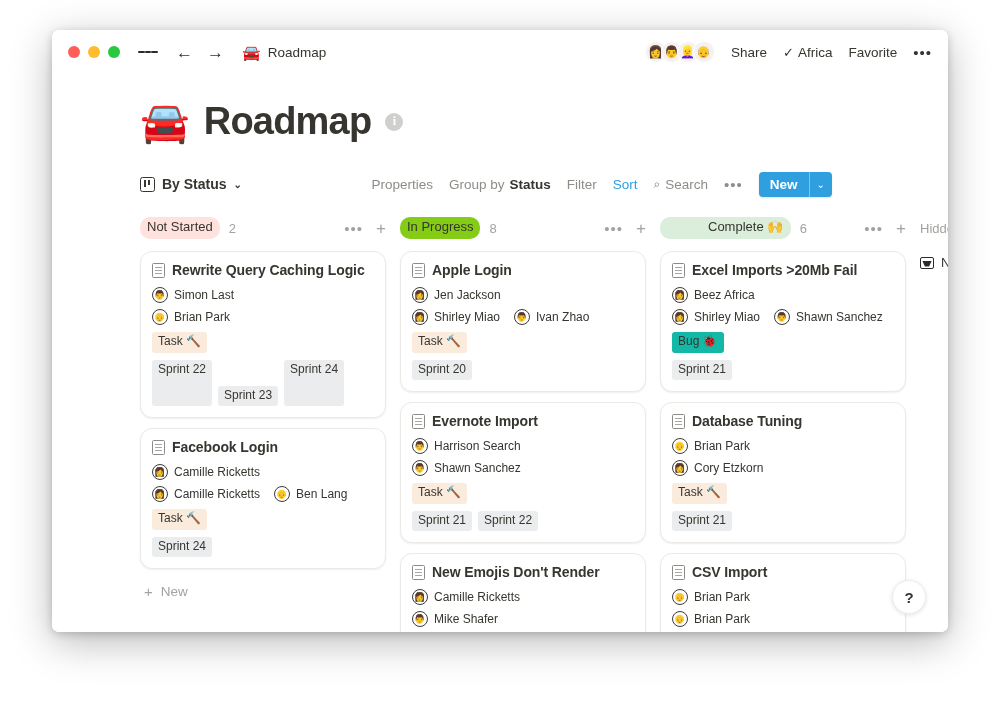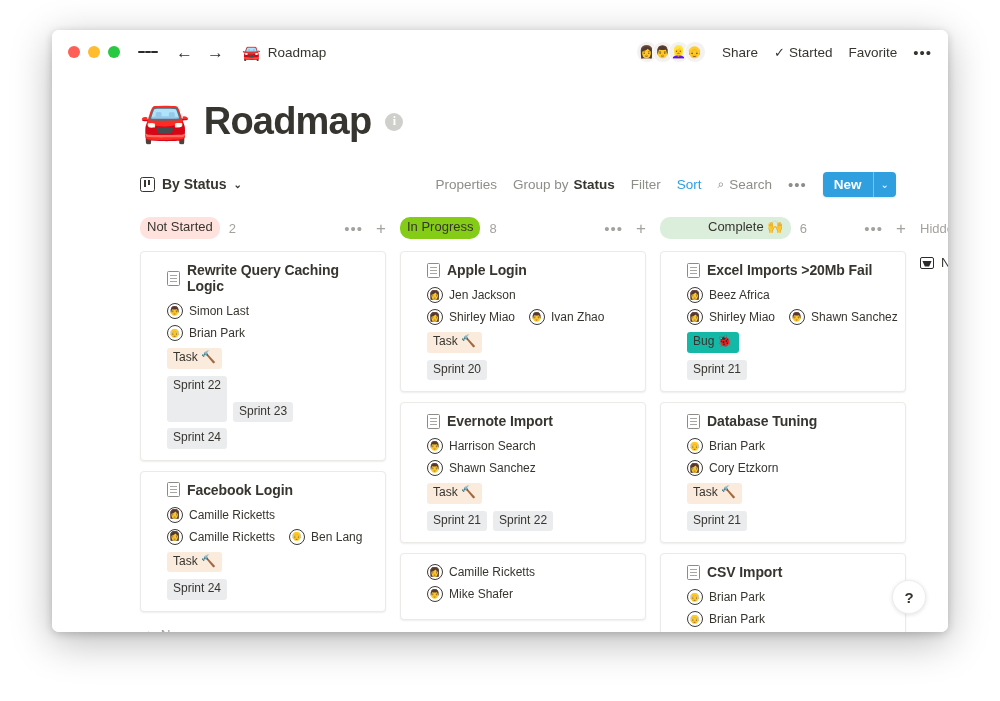--- a/index.html
+++ b/index.html
@@ -107,21 +107,21 @@
     font-size: 12px; font-weight: bold;
     display: flex; align-items: center; justify-content: center;
     font-family: "Liberation Serif", serif;
   }
 
   
   .viewbar {
     display: flex; align-items: center;
     height: 30px;
     margin-bottom: 16px;
-    padding-right: 52px;
+    padding-right: 116px;
   }
   .view-tab {
     display: flex; align-items: center; gap: 7px;
     font-size: 14px; font-weight: bold; color: #37352f;
   }
   .board-icon {
     width: 15px; height: 15px;
     border: 1.6px solid #37352f; border-radius: 2.5px;
     display: flex; align-items: center; justify-content: center;
     position: relative;
@@ -190,23 +190,23 @@
   .col-count { font-size: 13px; color: #a4a29d; margin-left: 9px; }
   .col-actions {
     margin-left: auto; display: flex; align-items: center; gap: 13px;
   }
   .col-dots { font-size: 15px; color: #a4a29d; letter-spacing: 1px; line-height: 1; }
   .col-plus { font-size: 17px; color: #a4a29d; line-height: 1; font-weight: 300; }
 
   .card {
     background: #ffffff;
     border: 1px solid #eceae6;
-    border-radius: 4px;
+    border-radius: 12px;
     box-shadow: 0 1px 2px rgba(15,15,15,0.07);
-    padding: 10px 26px 11px;
+    padding: 10px 11px 11px;
     margin-bottom: 10px;
   }
   .card-title {
     display: flex; align-items: center; gap: 7px;
     font-size: 14px; color: #37352f; font-weight: bold;
     margin-bottom: 9px;
     letter-spacing: -0.1px;
   }
   .page-icon {
     width: 13px; height: 15px;
@@ -329,21 +329,21 @@
       <div class="tb-right">
         <div class="avatars">
           <span class="av">👩</span>
           <span class="av">👨</span>
           <span class="av">👱‍♀️</span>
           <span class="av">👴</span>
         </div>
         <span class="tb-link">Share</span>
         <span class="tb-link">
           <span class="check">✓</span>
-          <span>Started</span>
+          <span>Africa</span>
         </span>
         <span class="tb-link">Favorite</span>
         <span class="dots-menu">•••</span>
       </div>
     </div>
 
     <div class="page">
       <div class="page-inner">
 
         <div class="page-title">
@@ -508,20 +508,24 @@
                 </div>
                 <div class="tag-row">
                   <span class="tag" style="background: rgb(250, 235, 221);">Task 🔨</span>
                 </div>
                 <div class="tag-row">
                   <span class="tag" style="background: rgb(235, 236, 237);">Sprint 21</span>
                   <span class="tag" style="background: rgb(235, 236, 237);">Sprint 22</span>
                 </div>
               </div>
               <div class="card">
+                <div class="card-title">
+                  <span class="page-icon"></span>
+                  <span>New Emojis Don't Render</span>
+                </div>
                 <div class="person-row">
                   <span class="person">
                     <span class="face">👩</span>
                     <span class="person-name">Camille Ricketts</span>
                   </span>
                 </div>
                 <div class="person-row">
                   <span class="person">
                     <span class="face">👨</span>
                     <span class="person-name">Mike Shafer</span>

